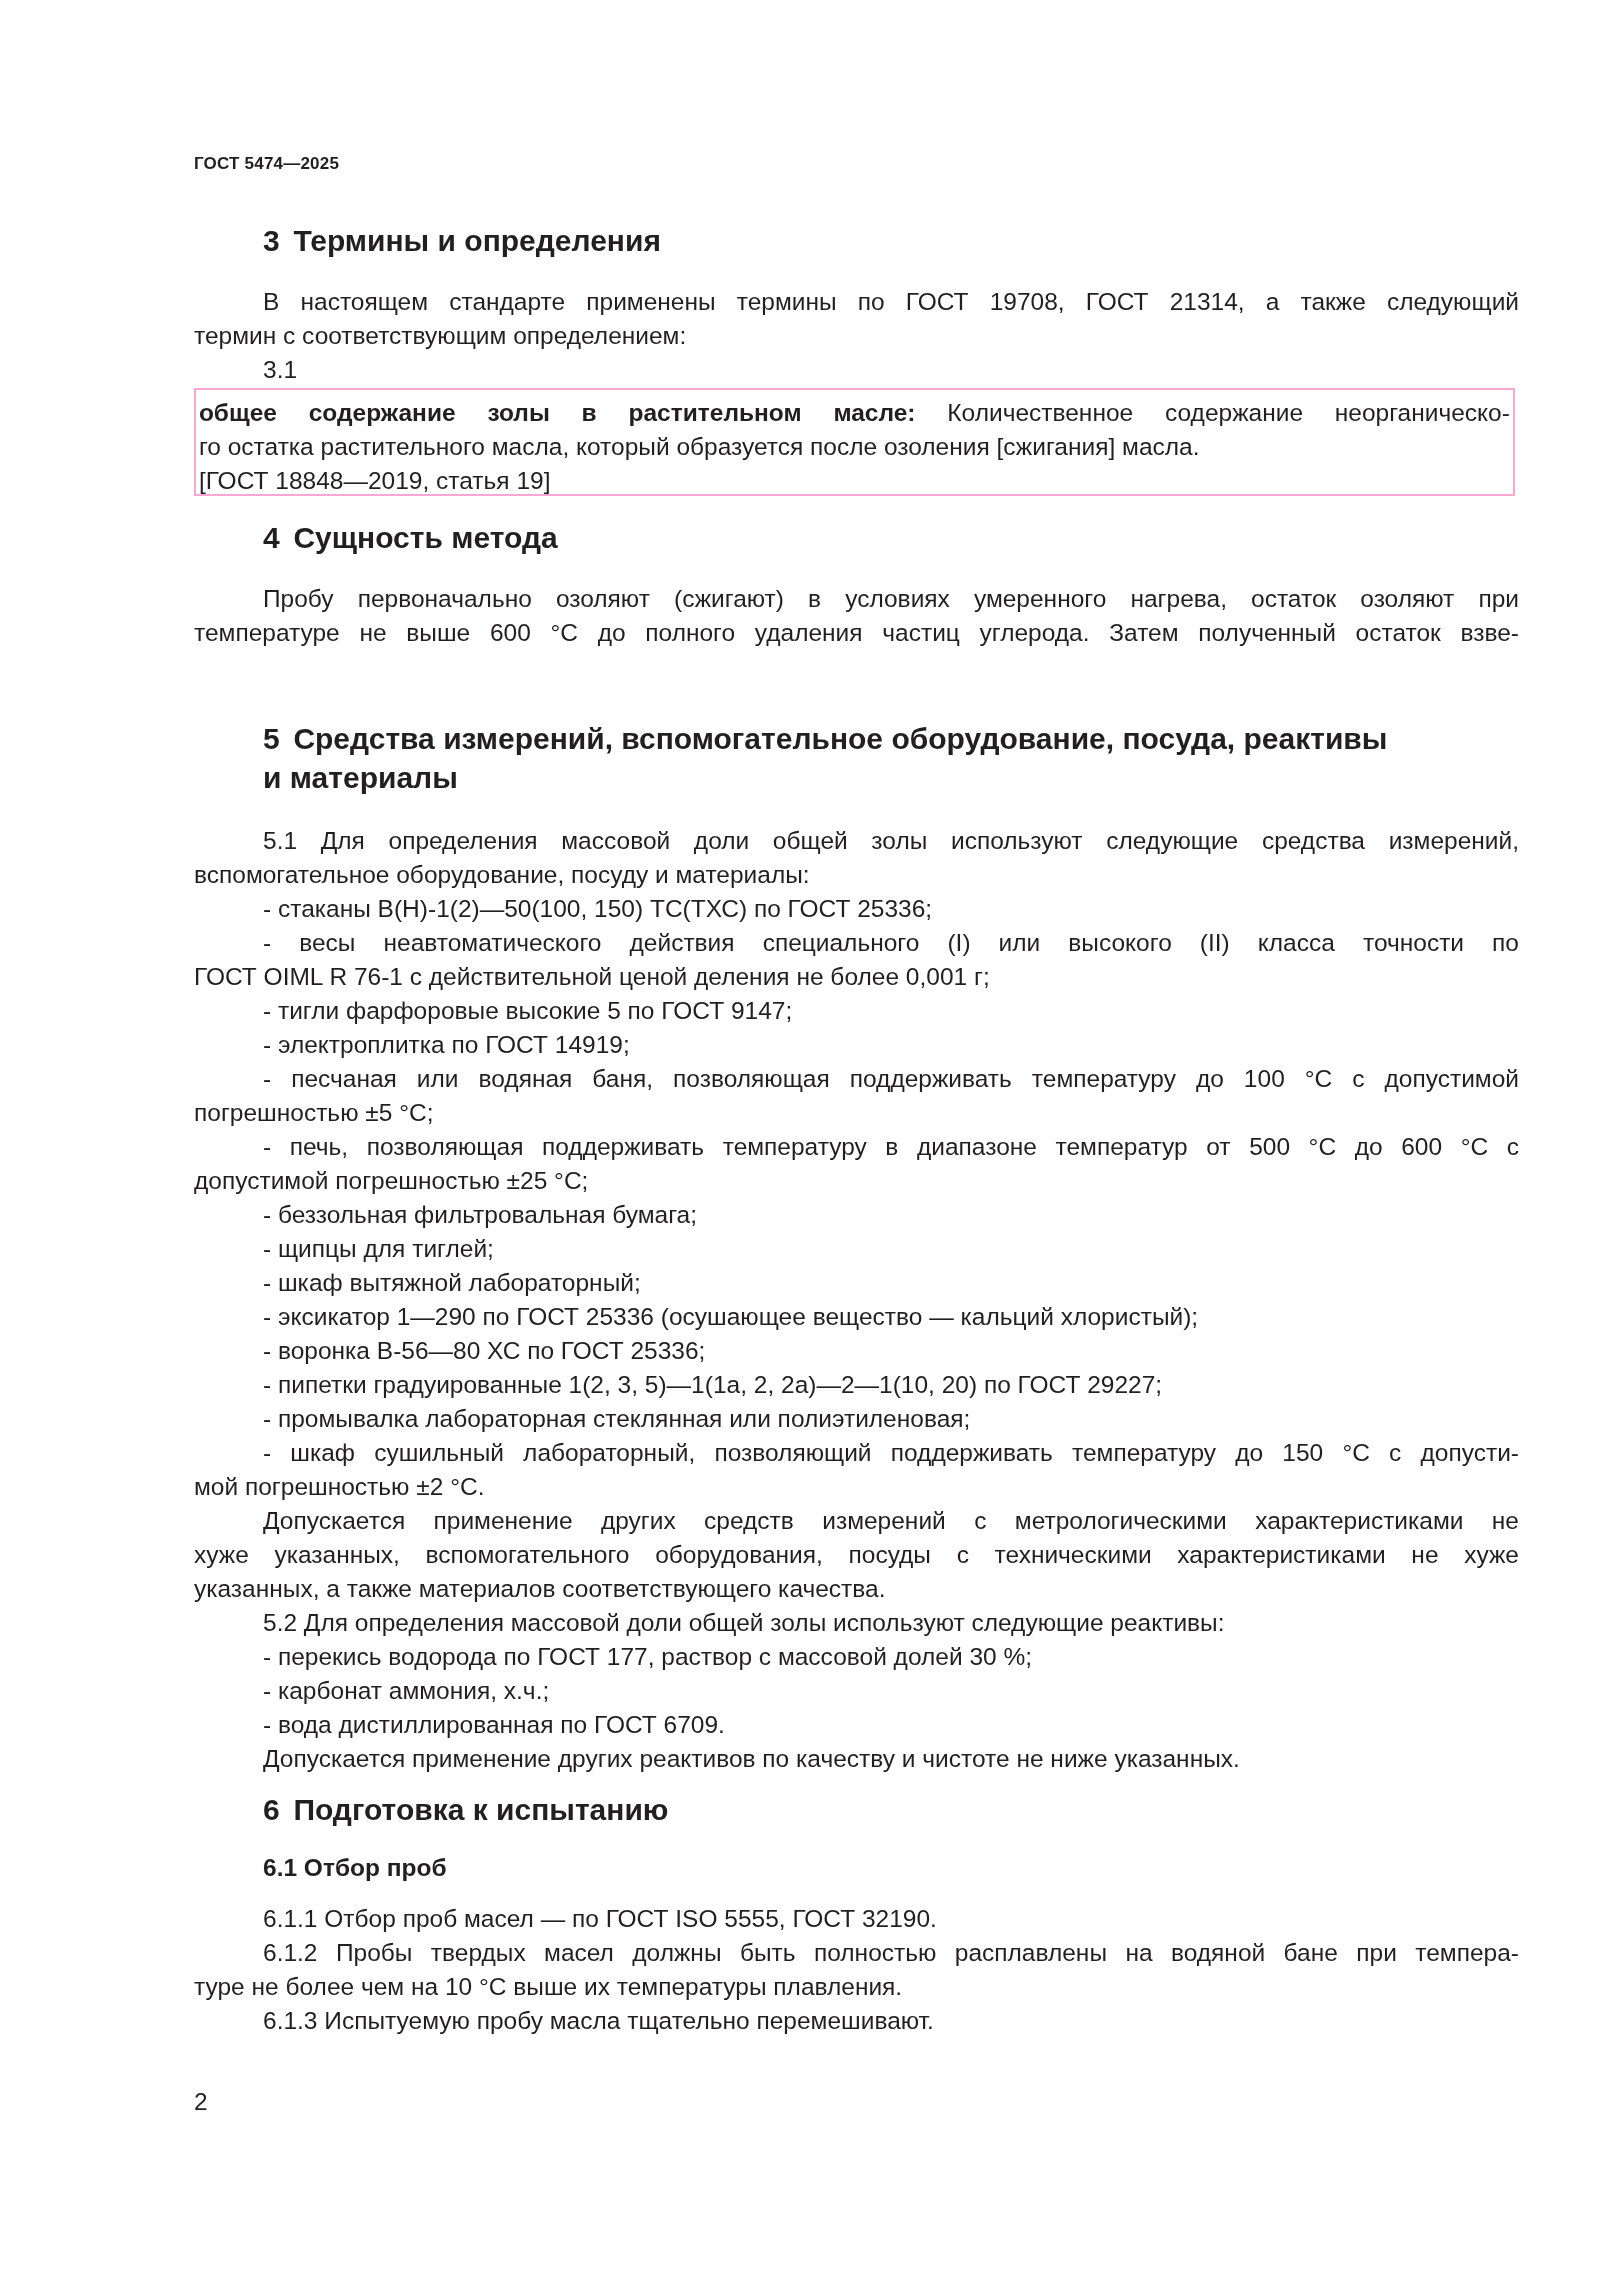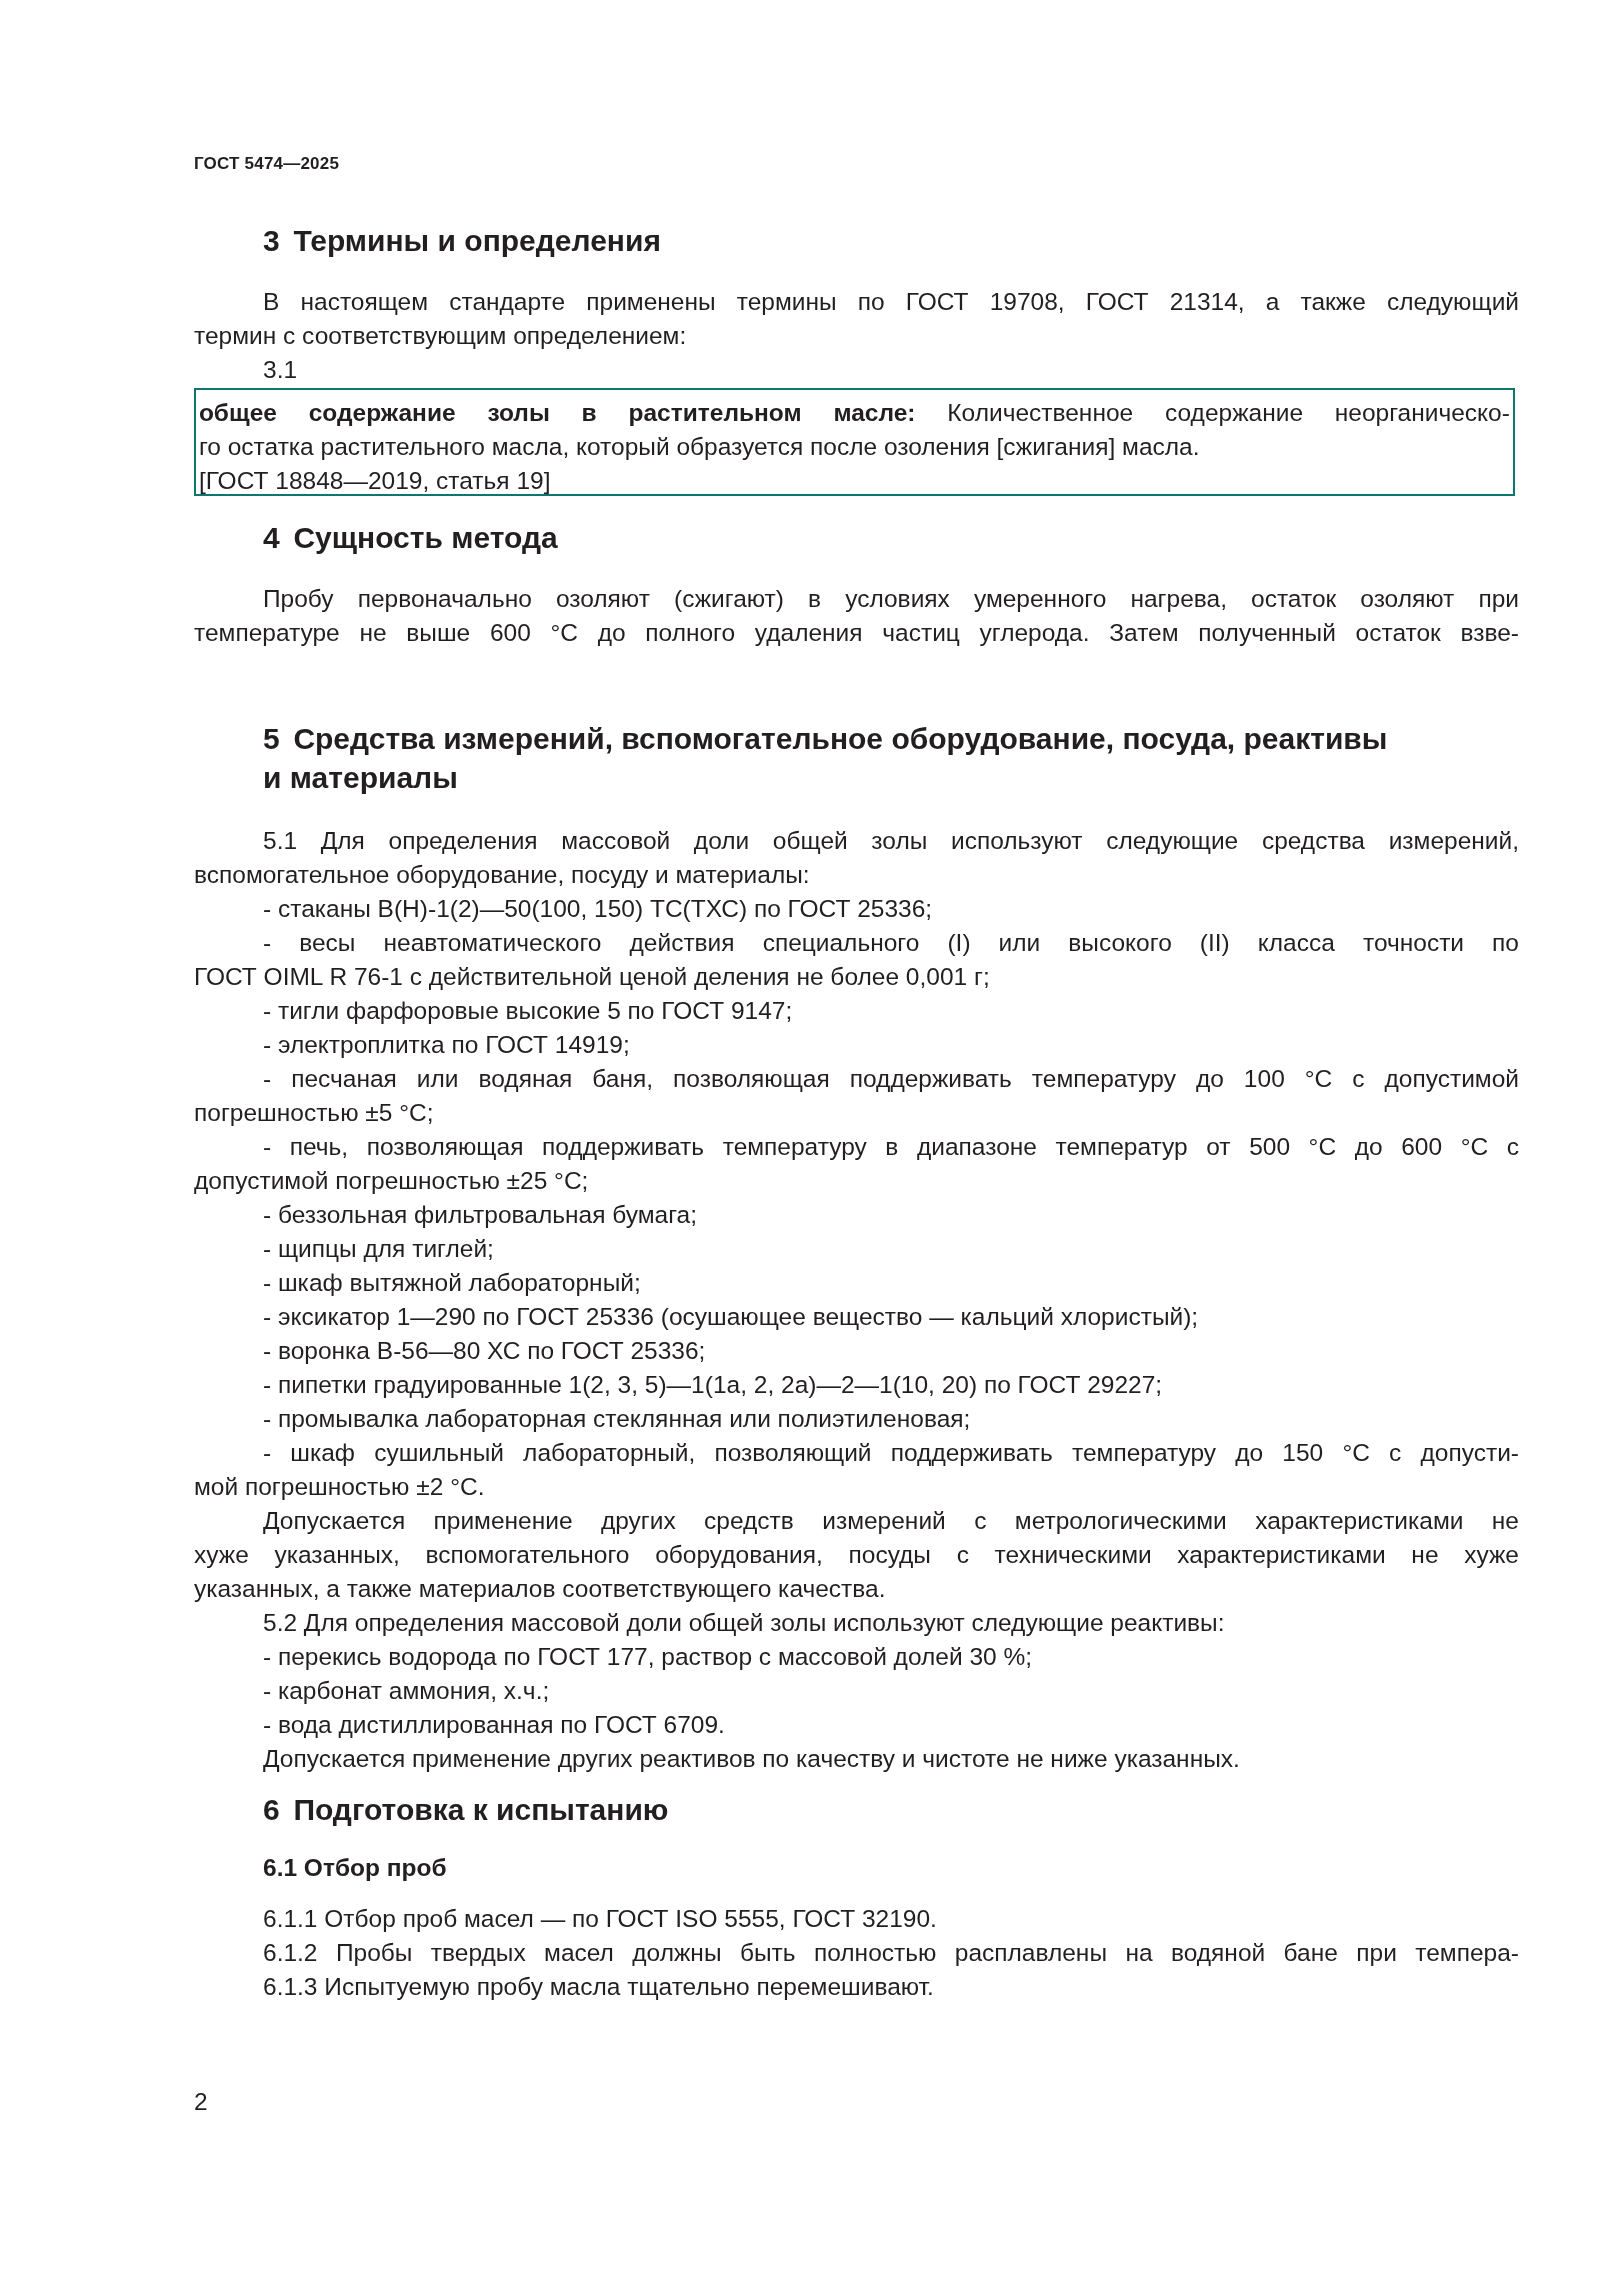--- a/index.html
+++ b/index.html
@@ -11,21 +11,21 @@
   .doc-id { position: absolute; top: 154px; left: 0; font-size: 17px; font-weight: bold; letter-spacing: 0.2px; }
   .h2 { position: absolute; left: 69px; font-size: 30px; font-weight: bold; line-height: 39px; }
   .h2 .num { margin-right: 13.7px; }
   .h3 { position: absolute; left: 69px; font-size: 24.5px; font-weight: bold; }
   .p { position: absolute; left: 0; width: 1325px; font-size: 24.5px; line-height: 34px; text-align: justify; }
   .p .ind { display: inline-block; width: 69px; }
   .line { display: block; white-space: nowrap; }
   .line.j { text-align: justify; text-align-last: justify; white-space: normal; }
   .defbox {
     position: absolute; left: 0; top: 388px; width: 1321px; height: 108px;
-    border: 2px solid #0f766e; box-sizing: border-box;
+    border: 2px solid #f9a8d4; box-sizing: border-box;
   }
   .defbox .inner { position: absolute; left: 2.9px; top: 5.9px; width: 1311px; font-size: 24.5px; line-height: 34px; }
   .page-num { position: absolute; left: 0; top: 2088px; font-size: 24.5px; }
 </style>
 </head>
 <body>
 
 <div class="page">
 
   <div class="doc-id">ГОСТ 5474—2025</div>
@@ -89,18 +89,19 @@
       <span class="line"><span class="ind"></span><span>Допускается применение других реактивов по качеству и чистоте не ниже указанных.</span></span>
     </div>
 
   <div class="h2" style="top:1790px;">
     <span class="num">6</span><span>Подготовка к испытанию</span>
   </div>
   <div class="h3" style="top:1854px;">6.1 Отбор проб</div>
   <div class="p" id="s6" style="top:1902px;">
       <span class="line"><span class="ind"></span><span>6.1.1 Отбор проб масел — по ГОСТ ISO 5555, ГОСТ 32190.</span></span>
       <span class="line j"><span class="ind"></span><span>6.1.2 Пробы твердых масел должны быть полностью расплавлены на водяной бане при темпера-</span></span>
+      <span class="line"><span>туре не более чем на 10 °С выше их температуры плавления.</span></span>
       <span class="line"><span class="ind"></span><span>6.1.3 Испытуемую пробу масла тщательно перемешивают.</span></span>
     </div>
 
   <div class="page-num">2</div>
 </div>
 
 
 </body></html>

